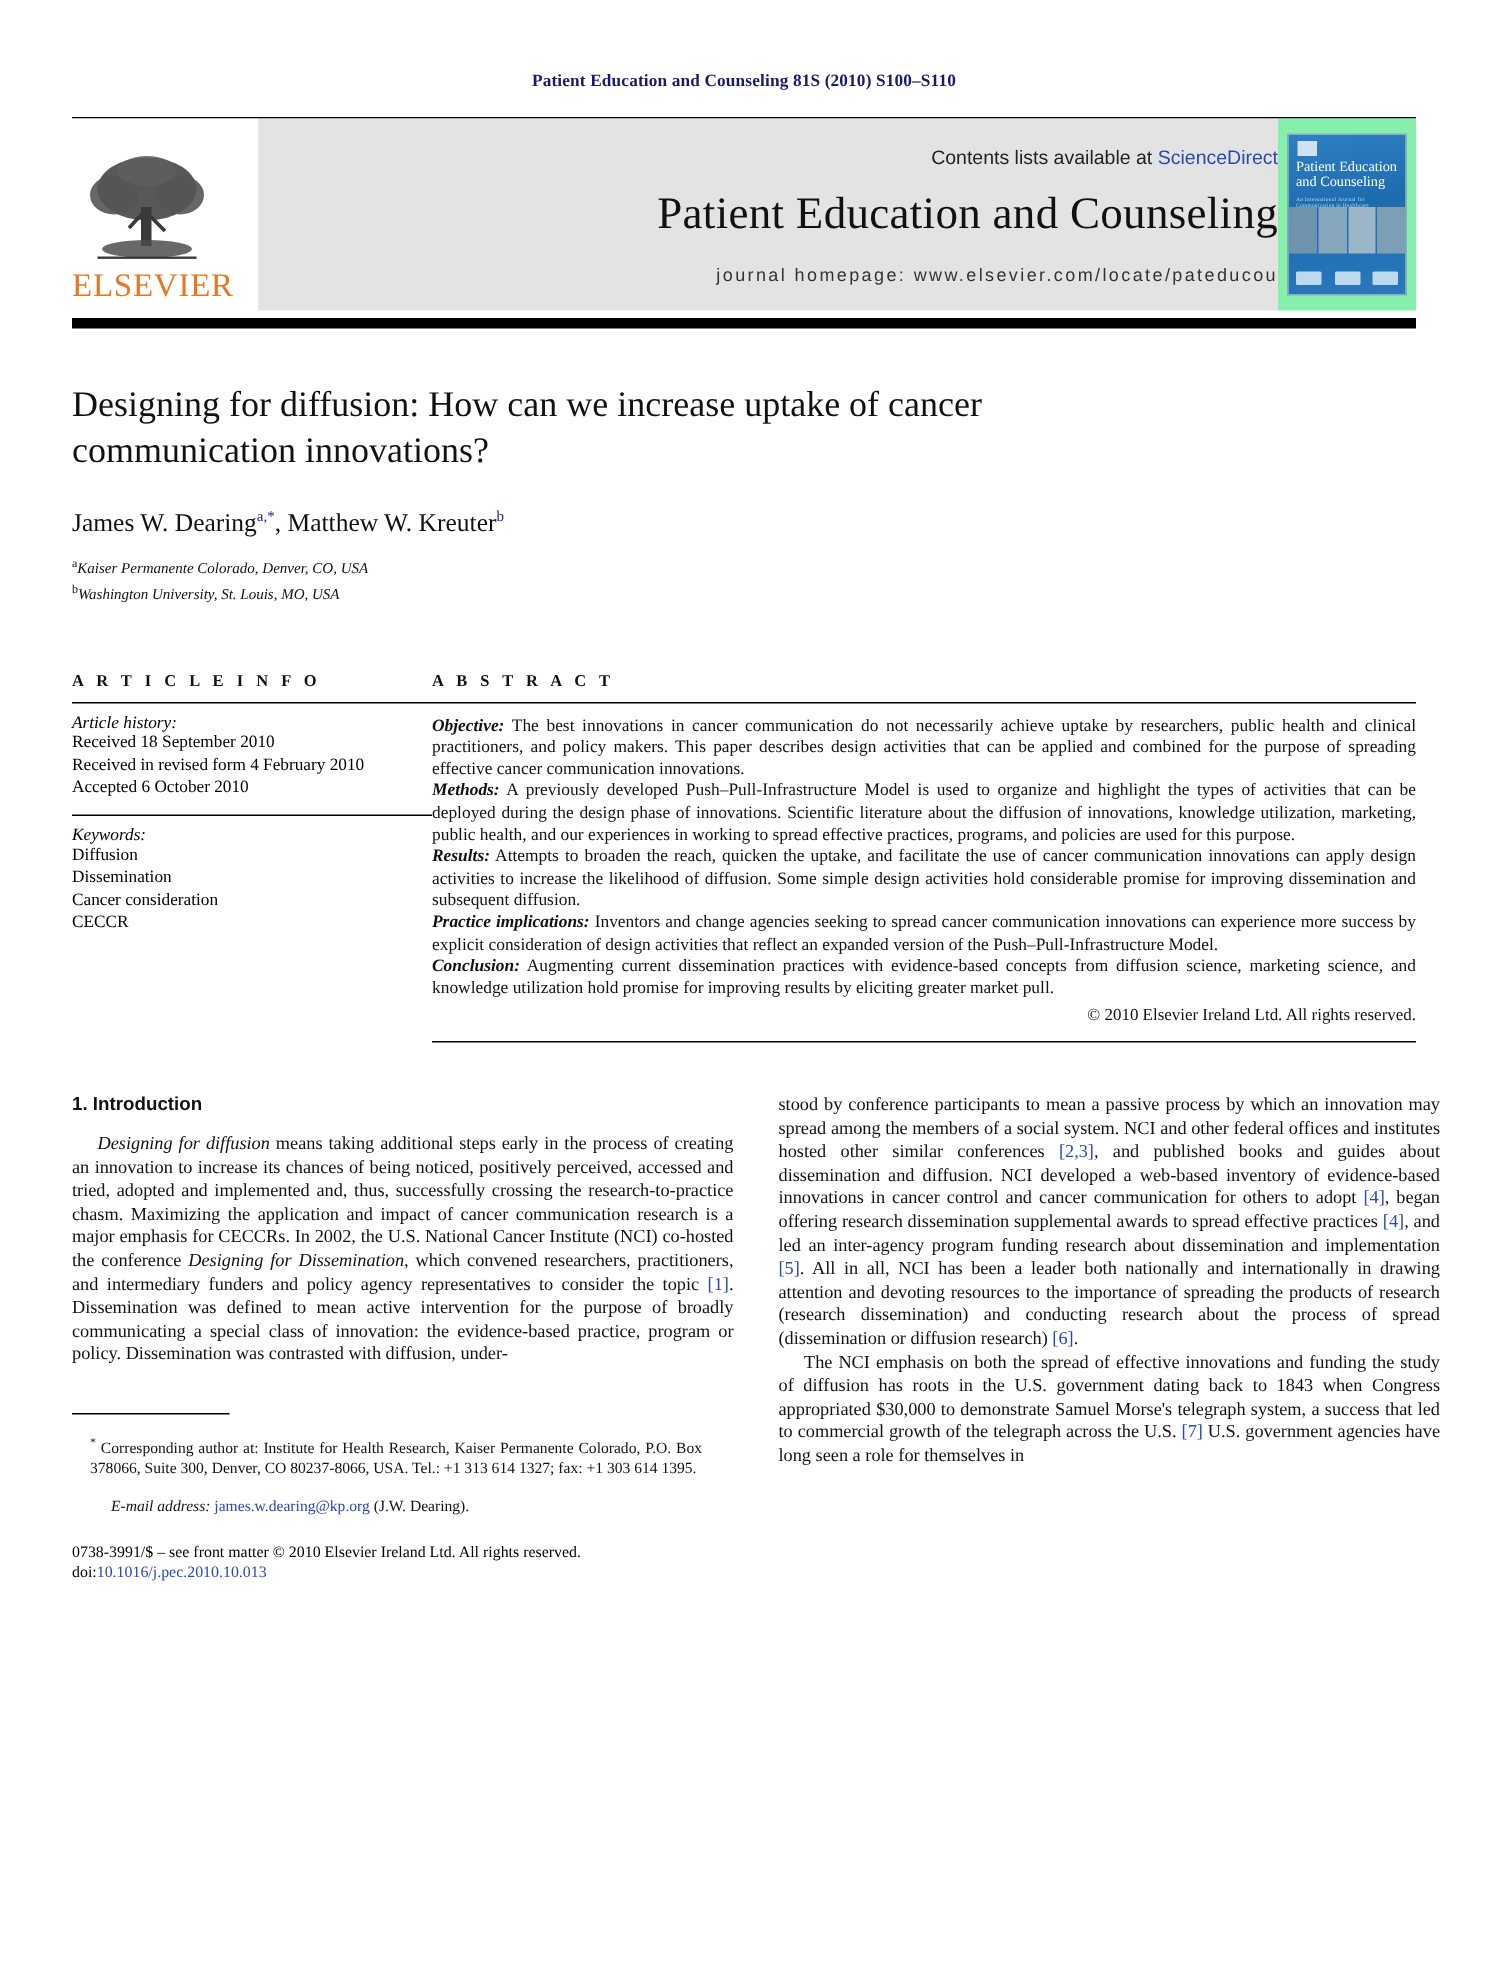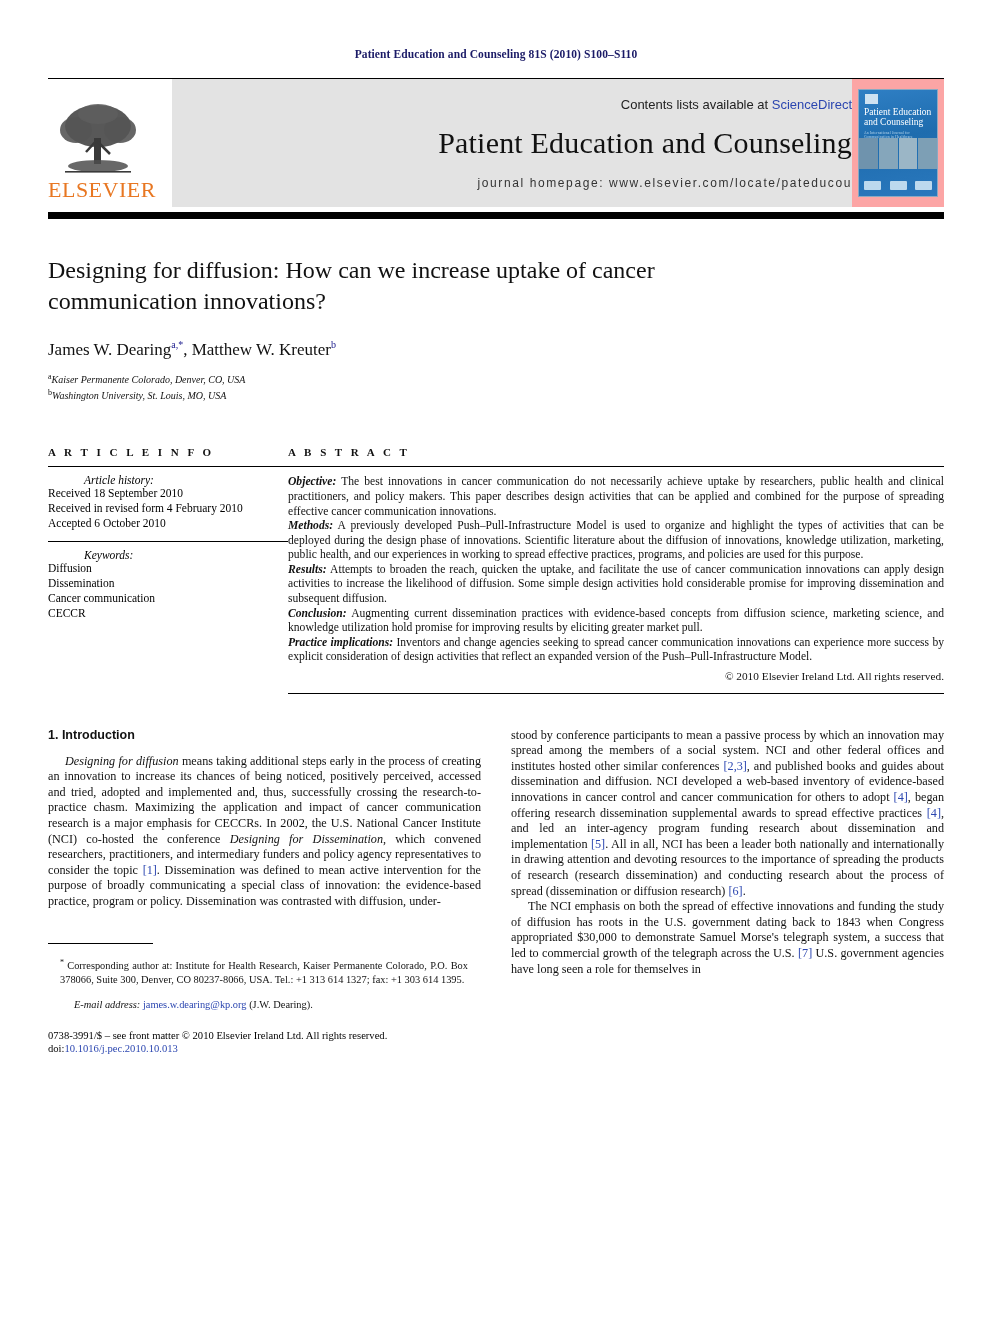--- a/index.html
+++ b/index.html
@@ -95,21 +95,21 @@
     color: #333;
     letter-spacing: 1.6px;
     padding-left: 36px;
   }
   .cover-thumb {
     flex: 0 0 92px;
     width: 92px;
     display: flex;
     align-items: center;
     justify-content: center;
-    background: #fca5a5;
+    background: #86efac;
   }
   .cover-img {
     width: 80px;
     height: 108px;
     background: linear-gradient(170deg,#2f7fc4 0%, #1e6cae 45%, #2a78bd 100%);
     border: 1px solid #8aa9c2;
     position: relative;
     overflow: hidden;
     box-sizing: border-box;
   }
@@ -207,21 +207,20 @@
     font-weight: bold;
     color: #111;
     margin-bottom: 8px;
   }
   .rule { border-top: 1.2px solid #000; }
   .info-group { padding-top: 7px; padding-bottom: 10px; }
   .info-group .ital {
     font-style: italic;
     font-size: 11.5px;
     display: block;
-    margin-left: 36px;
   }
   .info-group div.item {
     font-size: 11.5px;
     line-height: 15px;
   }
   .abstract-body {
     padding-top: 8px;
     font-size: 11.6px;
     line-height: 14.6px;
     text-align: justify;
@@ -234,21 +233,21 @@
     font-size: 11.3px;
     margin-top: 4px;
   }
   .abstract-rule-bottom {
     border-top: 1.2px solid #000;
     margin-top: 9px;
   }
 
   
   .body-cols {
-    margin: 34px 48px 0 48px;
+    margin: 34px 32px 0 48px;
     display: flex;
     gap: 30px;
     position: relative;
   }
   .bcol { flex: 1 1 0; min-width: 0; }
   .sec-head {
     font-family: "Liberation Sans", sans-serif;
     font-size: 12.5px;
     font-weight: bold;
     margin: 0 0 12px 0;
@@ -374,34 +373,34 @@
         <span class="ital">Article history:</span>
         <div class="item">Received 18 September 2010</div>
         <div class="item">Received in revised form 4 February 2010</div>
         <div class="item">Accepted 6 October 2010</div>
       </div>
       <div class="rule"></div>
       <div class="info-group">
         <span class="ital">Keywords:</span>
         <div class="item">Diffusion</div>
         <div class="item">Dissemination</div>
-        <div class="item">Cancer communication</div>
+        <div class="item">Cancer consideration</div>
         <div class="item">CECCR</div>
       </div>
     </div>
 
     <div class="col-abstract">
       <div class="sec-label">A B S T R A C T</div>
       <div class="rule"></div>
       <div class="abstract-body">
         <p><span class="lead">Objective:</span><span> The best innovations in cancer communication do not necessarily achieve uptake by researchers, public health and clinical practitioners, and policy makers. This paper describes design activities that can be applied and combined for the purpose of spreading effective cancer communication innovations.</span></p>
         <p><span class="lead">Methods:</span><span> A previously developed Push–Pull-Infrastructure Model is used to organize and highlight the types of activities that can be deployed during the design phase of innovations. Scientific literature about the diffusion of innovations, knowledge utilization, marketing, public health, and our experiences in working to spread effective practices, programs, and policies are used for this purpose.</span></p>
         <p><span class="lead">Results:</span><span> Attempts to broaden the reach, quicken the uptake, and facilitate the use of cancer communication innovations can apply design activities to increase the likelihood of diffusion. Some simple design activities hold considerable promise for improving dissemination and subsequent diffusion.</span></p>
+        <p><span class="lead">Practice implications:</span><span> Inventors and change agencies seeking to spread cancer communication innovations can experience more success by explicit consideration of design activities that reflect an expanded version of the Push–Pull-Infrastructure Model.</span></p>
         <p><span class="lead">Conclusion:</span><span> Augmenting current dissemination practices with evidence-based concepts from diffusion science, marketing science, and knowledge utilization hold promise for improving results by eliciting greater market pull.</span></p>
-        <p><span class="lead">Practice implications:</span><span> Inventors and change agencies seeking to spread cancer communication innovations can experience more success by explicit consideration of design activities that reflect an expanded version of the Push–Pull-Infrastructure Model.</span></p>
         <div class="copyright">© 2010 Elsevier Ireland Ltd. All rights reserved.</div>
       </div>
       <div class="abstract-rule-bottom"></div>
     </div>
   </div>
 
   <div class="body-cols">
 
     <div class="bcol">
       <h2 class="sec-head">1. Introduction</h2>

